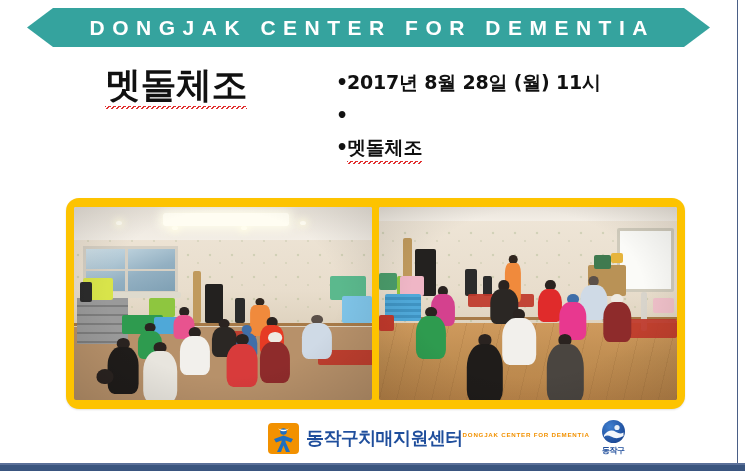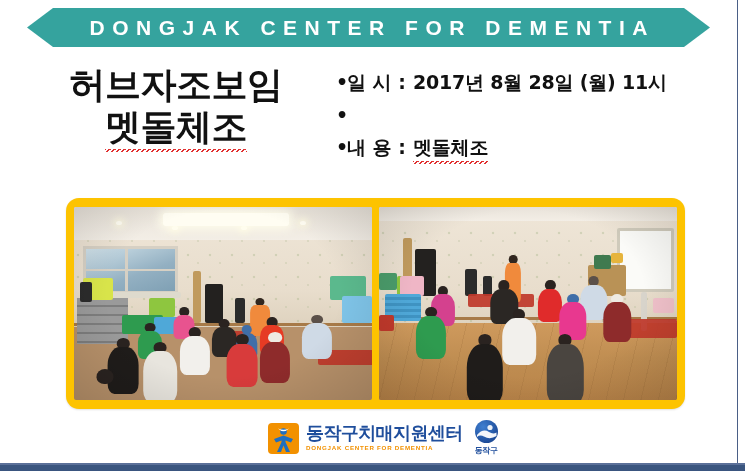--- a/index.html
+++ b/index.html
@@ -204,21 +204,21 @@
     position:absolute;left:268px;top:421px;
     height:34px;display:flex;align-items:center;gap:7px;
   }
   .mark{
     position:relative;width:31px;height:31px;
     background:#f29100;border-radius:4px;overflow:hidden;flex:0 0 31px;
   }
   .mark .figure{
     position:absolute;left:0;top:0;width:100%;height:100%;
   }
-  .logo-text{display:flex;flex-direction:column;line-height:1;}
+  .logo-text{display:flex;line-height:1;}
   .logo-kr{
     color:#1f4e9c;font-weight:bold;font-size:18px;letter-spacing:-0.6px;
     font-family:"DejaVu Sans","Liberation Sans",sans-serif;
     white-space:nowrap;
   }
   .logo-en{
     color:#f29100;font-weight:bold;font-size:6.2px;letter-spacing:0.75px;
     margin-top:3px;white-space:nowrap;
     font-family:"Liberation Sans","DejaVu Sans",sans-serif;
   }
@@ -241,41 +241,38 @@
 <body>
 
 <div id="slide">
 
   <div class="ribbon-wrap">
     <div class="ribbon"></div>
     <div class="ribbon-title">DONGJAK CENTER FOR DEMENTIA</div>
   </div>
 
   <div class="title-block">
-    <span class="title-line">허브자조보임</span>
     <span class="title-line">
       <span class="sp-underline">멧돌체조</span>
     </span>
   </div>
 
   <div class="info-list">
 
     <div class="info-row">
       <span class="bullet">•</span>
-      <span class="lab">일    시 :</span>
       <span class="val">2017년 8월 28일 (월) 11시</span>
     </div>
 
     <div class="info-row">
       <span class="bullet">•</span>
     </div>
 
     <div class="info-row">
       <span class="bullet">•</span>
-      <span class="lab">내    용 :</span>
       <span class="val sp-underline">멧돌체조</span>
     </div>
 
   </div>
 
   <div class="photo-frame">
     <div class="photos">
 
       <div class="photo">
         <div class="wall">

